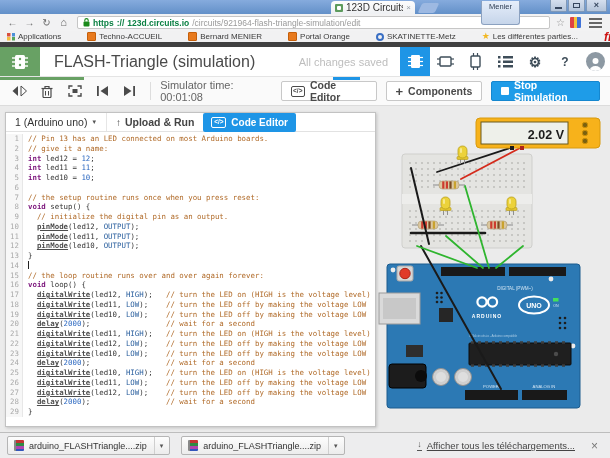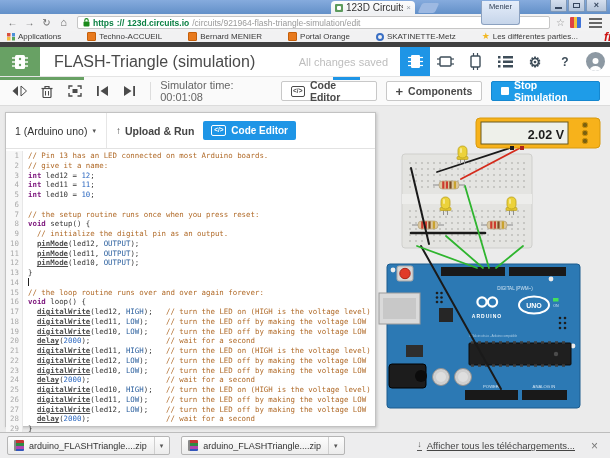--- a/index.html
+++ b/index.html
@@ -77,21 +77,21 @@
   .btn-blue { background:#1e9ce8; border-color:#1587cf; color:#fff; }
   .codebox { display:inline-flex; align-items:center; justify-content:center; width:15px; height:11px; border:1px solid currentColor;
              border-radius:2px; font-size:6.5px; font-weight:bold; line-height:1;}
   .plus { font-size:13px; font-weight:bold; line-height:1;}
   .stopsq { width:8px; height:8px; background:#fff; border-radius:1px; }
 
   
   .main { position:relative; height:326px; background:#ebebeb; overflow:hidden;}
   .code-panel { position:absolute; left:5px; top:6px; width:371px; height:315px; background:#fff;
                 border:1px solid #c2c2c2; box-shadow:1px 1px 3px rgba(0,0,0,.18); }
-  .panel-header { height:36px; border-bottom:1px solid #e2e2e2; display:flex; align-items:center; padding:0 9px; gap:9px; font-size:10.5px; color:#333;}
+  .panel-header { height:19px; border-bottom:1px solid #e2e2e2; display:flex; align-items:center; padding:0 9px; gap:9px; font-size:10.5px; color:#333;}
   .board-select { display:flex; align-items:center; gap:5px; padding-right:10px; border-right:1px solid #e6e6e6; height:100%;}
   .caret { font-size:7px; color:#555;}
   .upload { display:flex; align-items:center; gap:4px; color:#444; font-weight:bold;}
   .up-arrow { font-size:10px; font-weight:bold;}
   .btn-panel-code { height:19px; background:#1e95e6; border-radius:2px; color:#fff; display:flex; align-items:center; gap:5px;
                     padding:0 8px; font-size:10px; font-weight:bold;}
   .code-area { height:286px; overflow:hidden; font-family:"DejaVu Sans Mono", monospace; font-size:7.4px; line-height:9.75px; padding-top:2px;}
   .code-line { display:flex; height:9.75px; }
   .ln { flex:none; width:17px; text-align:right; padding-right:3px; color:#a9a9a9; background:#f7f7f7; border-right:1px solid #e7e7e7;}
   .ct { padding-left:5px; white-space:pre; }

